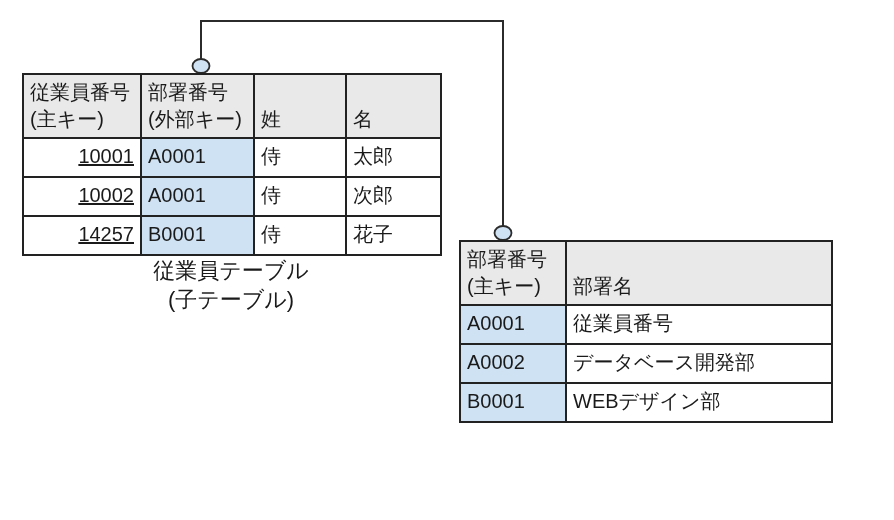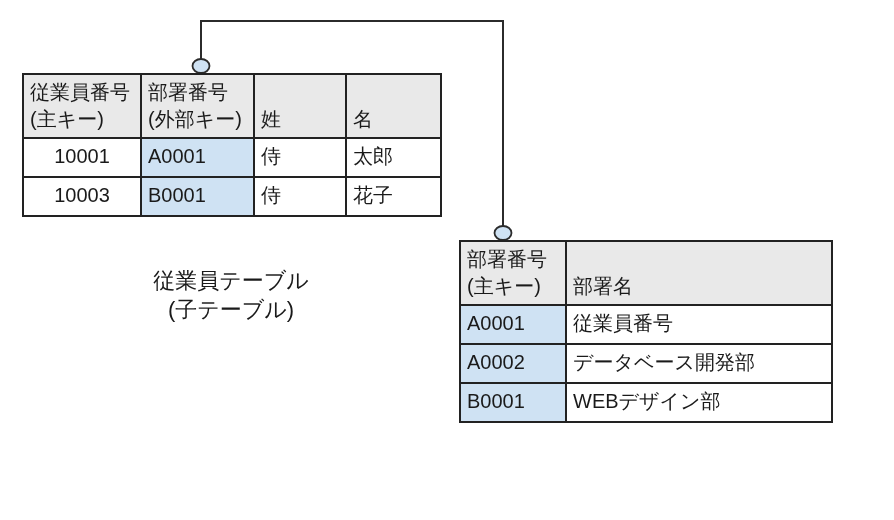--- a/index.html
+++ b/index.html
@@ -46,32 +46,32 @@
     vertical-align: bottom;
     white-space: pre-line;
     height: 56px;
   }
   table.dbtable td {
     vertical-align: middle;
     height: 31px;
     white-space: nowrap;
   }
   td.key-cell { background: #cfe2f3; margin-left: 31px; }
-  td.num-cell { text-align: center; }
+  td.num-cell { text-align: right; text-decoration: underline; }
   #employee-table { left: 22px; top: 73px; width: 418px; }
   #department-table { left: 459px; top: 240px; width: 372px; }
   .table-caption {
     position: absolute;
     text-align: center;
     font-size: 22px;
     line-height: 29px;
     white-space: pre-line;
     color: #1a1a1a;
   }
-  #employee-caption { left: 22px; top: 266px; width: 418px; }
+  #employee-caption { left: 22px; top: 256px; width: 418px; }
   #department-caption { left: 459px; top: 430px; width: 372px; }
 </style>
 </head>
 <body>
 
 <div class="canvas">
 
   <svg class="connector-svg" viewBox="0 0 894 520" xmlns="http://www.w3.org/2000/svg">
     <polyline points="201,73 201,21 503,21 503,238" fill="none" stroke="#2b2b2b" stroke-width="2"></polyline>
     <ellipse cx="201" cy="66" rx="8.5" ry="7" fill="#cfe2f3" stroke="#2b2b2b" stroke-width="1.8"></ellipse>
@@ -96,21 +96,27 @@
       </tr>
     </thead>
     <tbody>
       <tr>
         <td class="num-cell">10001</td>
         <td class="key-cell">A0001</td>
         <td>侍</td>
         <td>太郎</td>
       </tr>
       <tr>
-        <td class="num-cell">10003</td>
+        <td class="num-cell">10002</td>
+        <td class="key-cell">A0001</td>
+        <td>侍</td>
+        <td>次郎</td>
+      </tr>
+      <tr>
+        <td class="num-cell">14257</td>
         <td class="key-cell">B0001</td>
         <td>侍</td>
         <td>花子</td>
       </tr>
     </tbody>
   </table>
 
   <div class="table-caption" id="employee-caption">従業員テーブル
 (子テーブル)</div>
 

